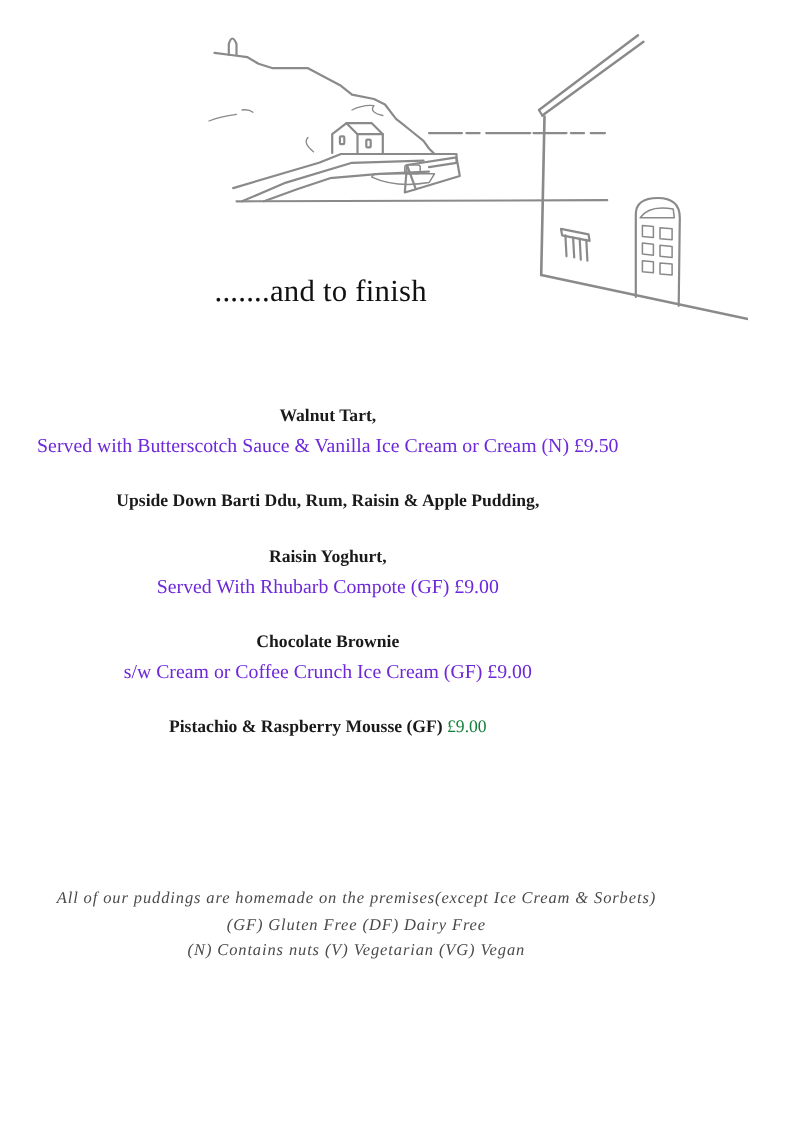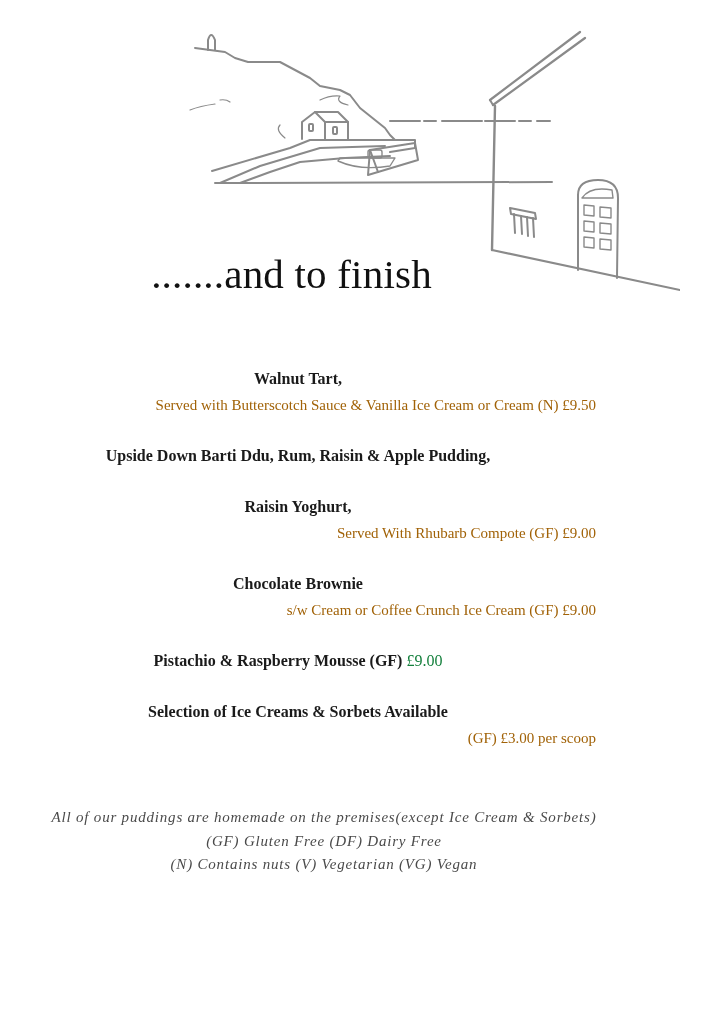--- a/index.html
+++ b/index.html
@@ -21,21 +21,21 @@
       top: 20px;
       width: 500px;
       height: 275px;
     }
     .title {
       position: absolute;
       left: 0;
       width: 583px;
       top: 250px;
       text-align: center;
-      font-size: 41px;
+      font-size: 28px;
       color: #111111;
       letter-spacing: 0.2px;
     }
     .menu {
       position: absolute;
       left: 0;
       top: 366px;
       width: 596px;
       text-align: center;
     }
@@ -47,25 +47,24 @@
       font-size: 16px;
       color: #1a1a1a;
       line-height: 26px;
       height: 26px;
     }
     .item-name .inline-price {
       font-weight: normal;
       color: #15803d;
     }
     .item-desc {
-      font-size: 15px;
-      color: #a16207;
+      font-size: 18px;
+      color: #6d28d9;
       line-height: 26px;
       height: 26px;
-      text-align: right;
     }
     .footnotes {
       position: absolute;
       left: 0;
       top: 806px;
       width: 648px;
       text-align: center;
       font-style: italic;
       font-size: 15px;
       color: #4a4a4a;
@@ -142,23 +141,19 @@
     <div class="item-name">Raisin Yoghurt,</div>
     <div class="item-desc">Served With Rhubarb Compote (GF) £9.00</div>
   </div>
   <div class="item">
     <div class="item-name">Chocolate Brownie</div>
     <div class="item-desc">s/w Cream or Coffee Crunch Ice Cream (GF) £9.00</div>
   </div>
   <div class="item">
     <div class="item-name"><span>Pistachio &amp; Raspberry Mousse (GF)</span> <span class="inline-price">£9.00</span></div>
   </div>
-  <div class="item">
-    <div class="item-name">Selection of Ice Creams &amp; Sorbets Available</div>
-    <div class="item-desc">(GF) £3.00 per scoop</div>
-  </div>
 </div>
 
 <div class="footnotes">
   <div>All of our puddings are homemade on the premises(except Ice Cream &amp; Sorbets)</div>
   <div>(GF) Gluten Free (DF) Dairy Free</div>
   <div>(N) Contains nuts (V) Vegetarian (VG) Vegan</div>
 </div>
 
 </body></html>

